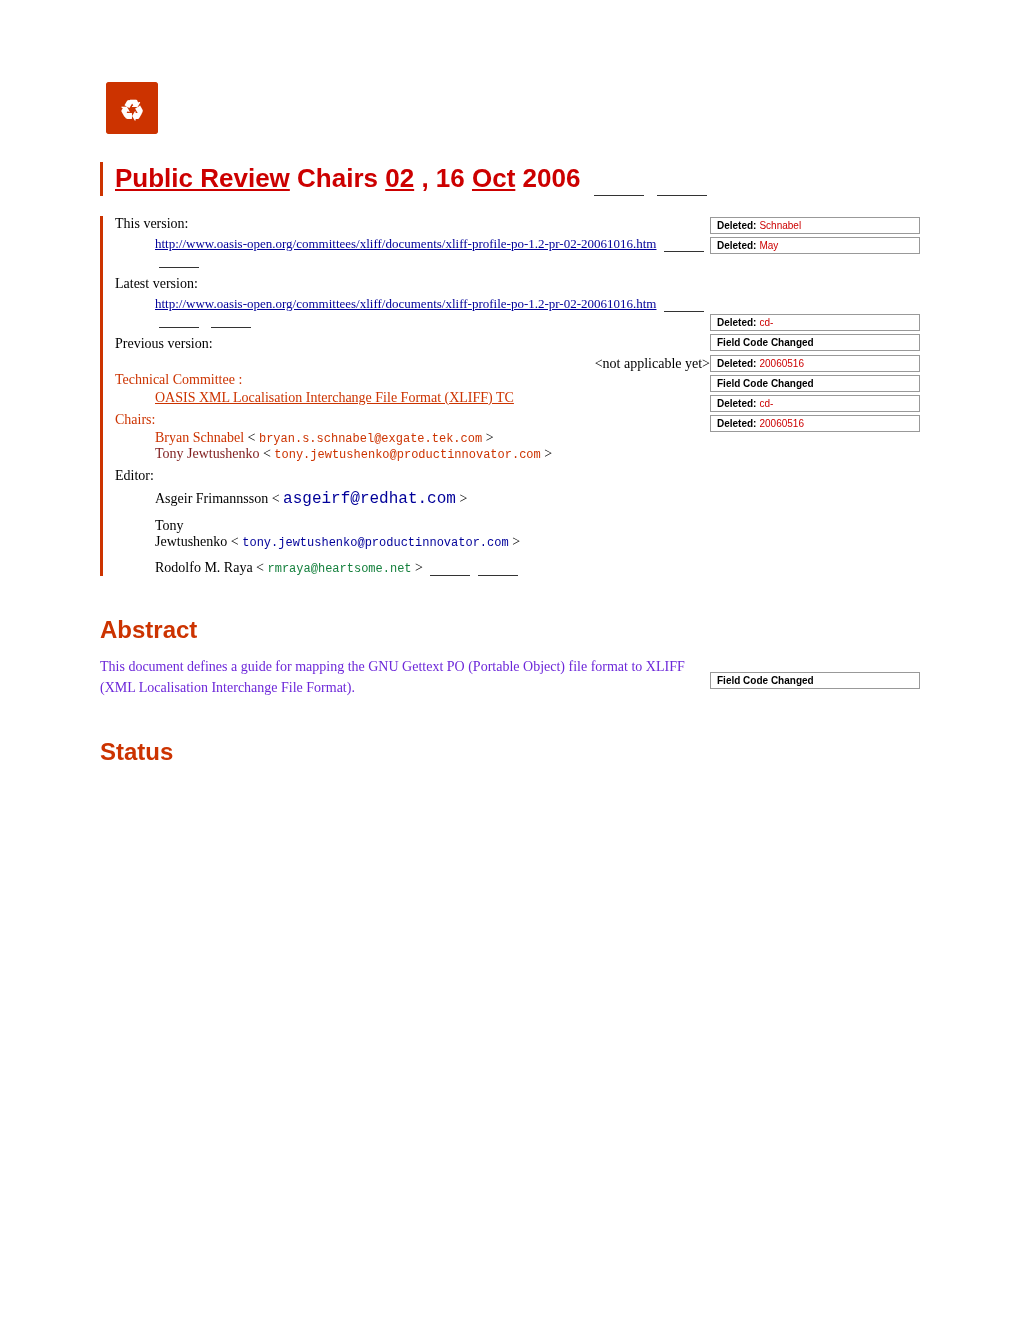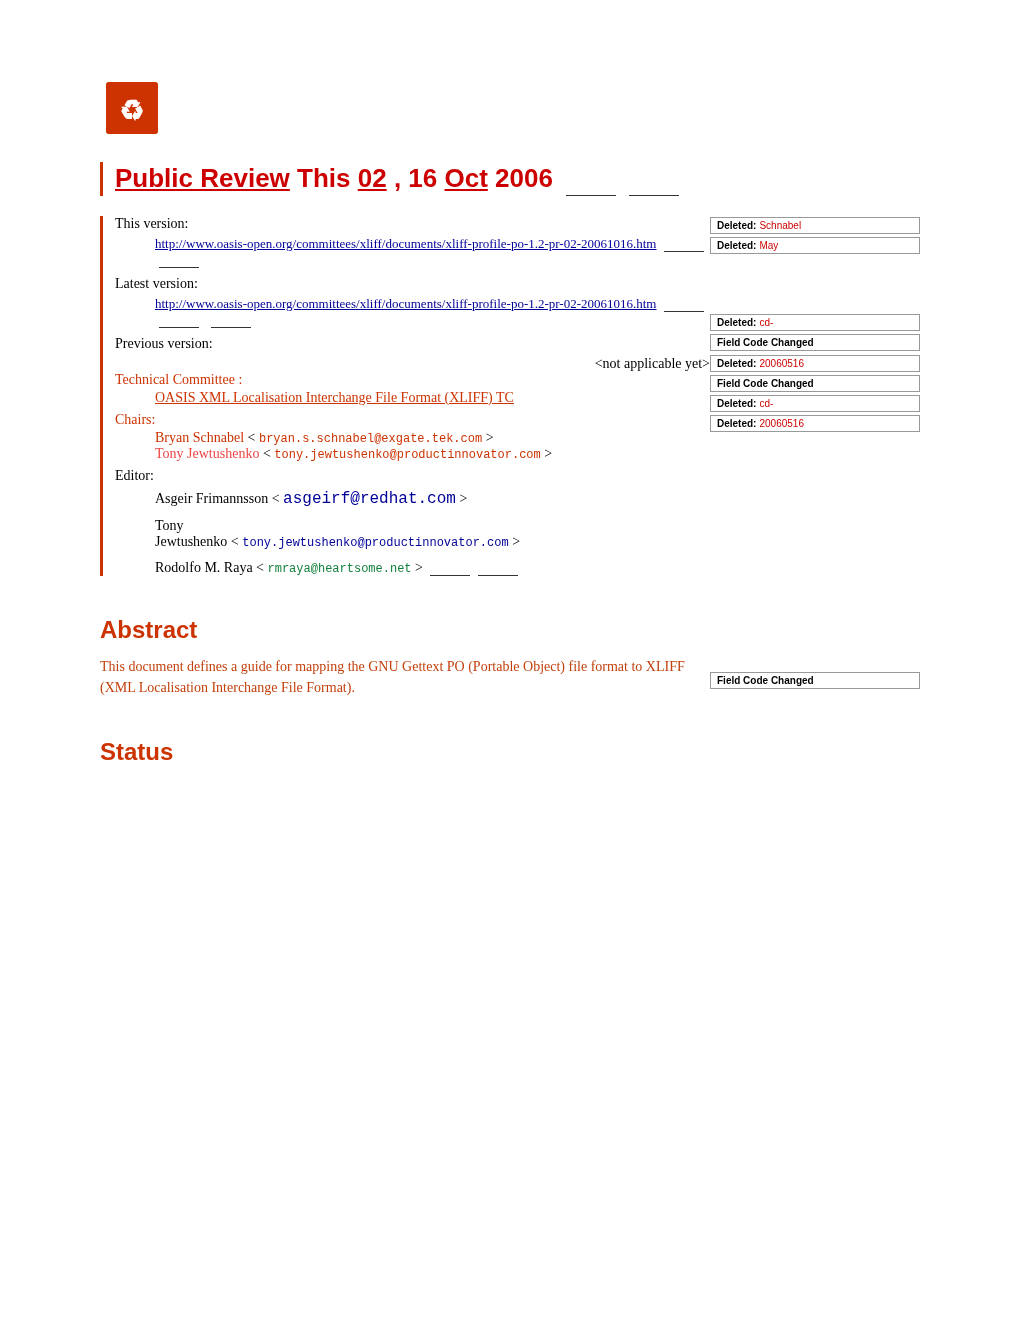--- a/index.html
+++ b/index.html
@@ -76,21 +76,21 @@
       font-family: Arial, sans-serif;
       font-size: 24px;
       font-weight: bold;
       color: #cc3300;
       margin-top: 40px;
       margin-bottom: 12px;
     }
 
     .section-text {
       font-size: 14px;
-      color: #c2410c;
+      color: #6d28d9;
       line-height: 1.5;
       max-width: 600px;
     }
 
     .ann-item {
       background: #fff;
       border: 1px solid #999;
       padding: 2px 6px;
       font-size: 10px;
       font-family: Arial, sans-serif;
@@ -123,21 +123,21 @@
 
   <h1 class="main-title"></h1>
 
   <div style="display: grid; grid-template-columns: 1fr 210px; gap: 0; position: relative;">
 
     <div>
 
       <div style="border-left: 3px solid #cc3300; padding-left: 12px; margin-bottom: 20px; position: relative;">
         <div style="font-family: Arial, sans-serif; font-size: 26px; font-weight: bold; color: #cc0000; line-height: 1.3;">
           <span style="text-decoration: underline; color: #cc0000;">Public Review</span>
-          <span> This </span>
+          <span> Chairs </span>
           <span style="text-decoration: underline; color: #cc0000; font-weight: bold;">02</span>
           <span>, 16 </span>
           <span style="text-decoration: underline; color: #cc0000;">Oct</span>
           <span> 2006</span>
           <span style="display: inline-block; width: 50px; border-bottom: 1px solid #333; vertical-align: bottom; margin: 0 6px;"></span>
           <span style="display: inline-block; width: 50px; border-bottom: 1px solid #333; vertical-align: bottom;"></span>
         </div>
       </div>
 
       <div style="border-left: 3px solid #cc3300; padding-left: 12px;">
@@ -178,21 +178,21 @@
         <div style="margin-bottom: 2px;">
           <span style="color: #cc3300;">Chairs:</span>
         </div>
         <div style="padding-left: 40px;">
           <span style="color: #cc3300;">Bryan Schnabel</span>
           <span> &lt; </span>
           <a style="font-family: 'Courier New', monospace; font-size: 12px; color: #cc3300;">bryan.s.schnabel@exgate.tek.com</a>
           <span> &gt;</span>
         </div>
         <div style="padding-left: 40px; margin-bottom: 6px;">
-          <span style="color: #ef4444;">Tony Jewtushenko</span>
+          <span style="color: #7f1d1d;">Tony Jewtushenko</span>
           <span> &lt;</span>
           <a style="font-family: 'Courier New', monospace; font-size: 12px; color: #cc3300;">tony.jewtushenko@productinnovator.com</a>
           <span>&gt;</span>
         </div>
 
         <div style="margin-bottom: 6px;">
           <span>Editor:</span>
         </div>
         <div style="padding-left: 40px; margin-bottom: 10px;">
           <span>Asgeir Frimannsson</span>

